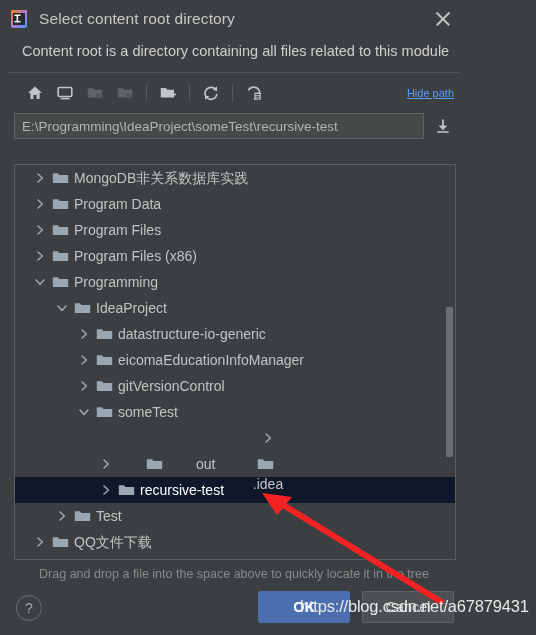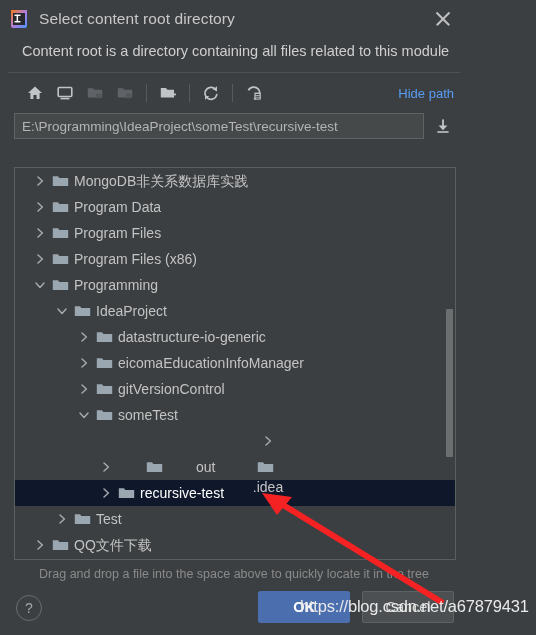--- a/index.html
+++ b/index.html
@@ -90,31 +90,32 @@
   .tb-btn.disabled { cursor: default; opacity: .45; }
   .tb-sep {
     width: 1px; height: 18px;
     background: #555a5c;
     margin: 0 6px;
     flex: none;
   }
   .tb-spacer { flex: 1 1 auto; }
   .hide-path {
     color: #589df6;
-    font-size: 13px;
+    font-size: 11px;
     cursor: pointer;
     white-space: nowrap;
+    text-decoration: underline;
   }
 
   
   .path-row {
     display: flex;
     align-items: center;
     padding: 0 12px 0 14px;
-    margin-bottom: 12px;
+    margin-bottom: 21px;
     flex: none;
   }
   .path-field {
     flex: 1 1 auto;
     height: 26px;
     background: #45494a;
     border: 1px solid #5e6364;
     color: #b4b4b4;
     font-size: 13.5px;
     font-family: "Liberation Sans", "DejaVu Sans", sans-serif;
@@ -127,21 +128,21 @@
   .download-btn {
     width: 26px; height: 26px;
     margin-left: 6px;
     display: flex; align-items: center; justify-content: center;
     cursor: pointer;
     flex: none;
   }
 
   
   .tree-wrap {
-    margin: 16px 12px 0 14px;
+    margin: 4px 12px 0 14px;
     border: 1px solid #5a5f60;
     background: #3c3f41;
     flex: 1 1 auto;
     position: relative;
     overflow: hidden;
     min-height: 0;
   }
   .tree {
     position: absolute;
     inset: 0;

